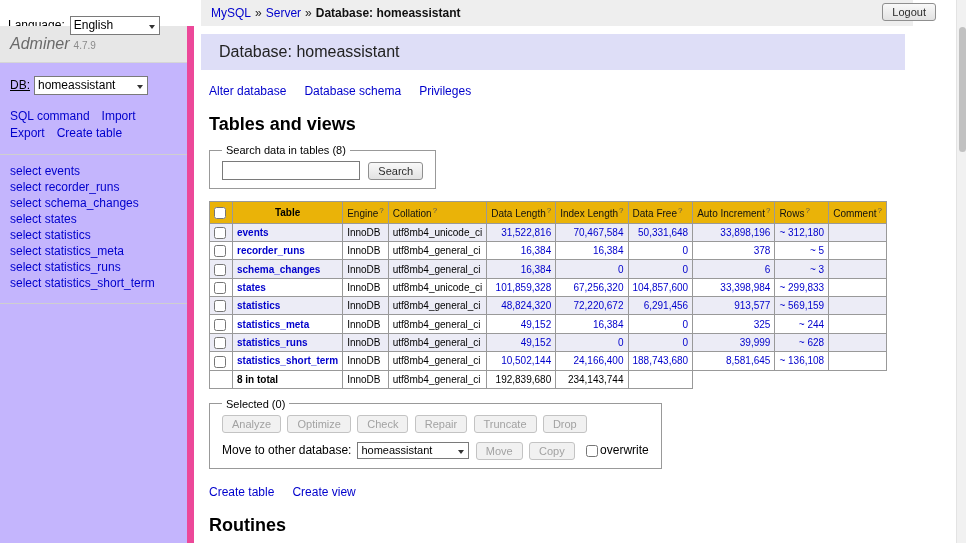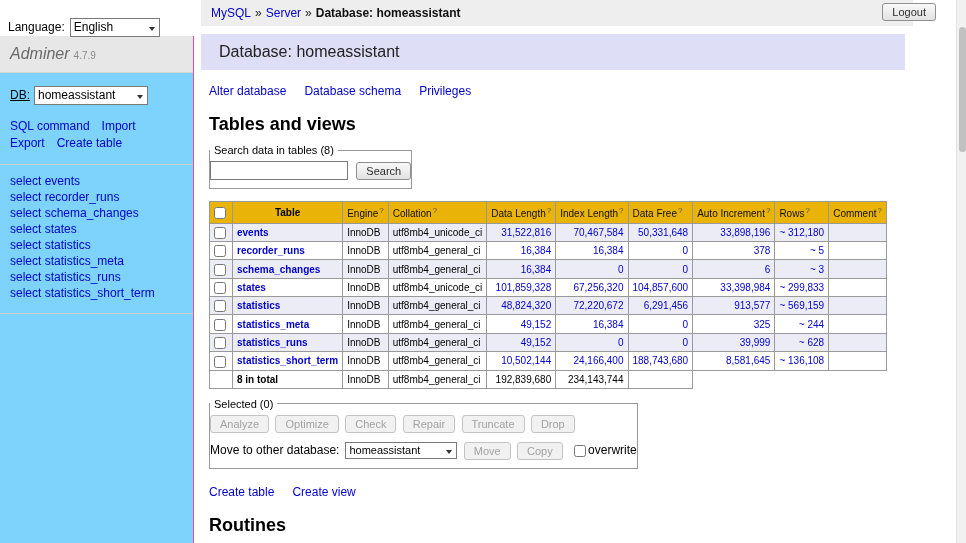--- a/index.html
+++ b/index.html
@@ -8,23 +8,23 @@
     width:966px; height:543px; overflow:hidden; position:relative;
     background:#fff; color:#000;
     font-family:"Liberation Sans","DejaVu Sans",sans-serif; font-size:12px;
   }
   a { color:#0000cc; text-decoration:none; cursor:pointer; }
 
   .page { display:flex; width:956px; height:543px; }
 
   
   .left-col { flex:0 0 194px; width:194px; display:flex; flex-direction:column; }
-  .lang-row { height:26px; background:#fff; padding:8px 0 0 8px; white-space:nowrap;margin-top:10px; }
+  .lang-row { height:26px; background:#fff; padding:16px 0 0 8px; white-space:nowrap; }
   .lang-row .lbl { margin-right:5px; }
-  .sidebar { flex:1; background:#7dd3fc; border-right:1px solid #ec4899; }
+  .sidebar { flex:1; background:#c4b5fd; border-right:7px solid #ec4899; }
   .brand-bar { background:#e7e7e7; border-bottom:1px solid #d6d6d6; padding:9px 10px; }
   .brand { font-style:italic; font-size:16px; color:#6a6a6a; }
   .brand-ver { font-size:10px; color:#8a8a8a; margin-left:4px; }
   .db-row { padding:13px 10px 9px; white-space:nowrap;text-decoration:underline; }
   .db-row .lbl { margin-right:4px; }
   .menu-links { padding:4px 10px 12px; border-bottom:1px solid #cfcfcf; line-height:17px; }
   .menu-links a { margin-right:12px; white-space:nowrap; }
   .table-links { padding:8px 10px 12px; border-bottom:1px solid #cfcfcf; }
   .table-links a { display:block; line-height:16px; white-space:nowrap; }
 
@@ -58,21 +58,21 @@
   .logout-btn { position:absolute; right:20px; top:3px; }
 
   .content { margin-left:7px; }
   .dbtitle { width:704px; background:#dedef7; margin-top:8px; padding:9px 18px;
     font-size:16px; font-weight:normal; color:#222; }
   .inner { padding-left:8px; }
   .action-links { margin-top:14px; }
   .action-links a, .bottom-links a, .routine-links a { margin-right:18px; }
   h3 { font-size:18px; font-weight:bold; color:#000; margin:16px 0 0; }
 
-  fieldset { display:inline-block; border:1px solid #999; background:#fff; margin:9px 0 0; padding:5px 0 8px; }
+  fieldset { display:inline-block; border:1px solid #999; background:#fff; margin:9px 0 0; padding:5px 12px 8px; }
   legend { font-size:11px; padding:0 4px; }
   .search-fs input[type=text] { width:138px; margin-right:5px; }
 
   
   table.data { border-collapse:collapse; margin-top:12px; font-size:10px; }
   .data th, .data td { border:1px solid #999; padding:2px 4px; line-height:13px; white-space:nowrap; }
   .data thead th, .data thead td { background:#eab308; }
   .data thead th { font-weight:bold; text-align:center; }
   .data thead td { text-align:left; color:#111; }
   .data sup { font-size:8px; color:#555; margin-left:1px; }

